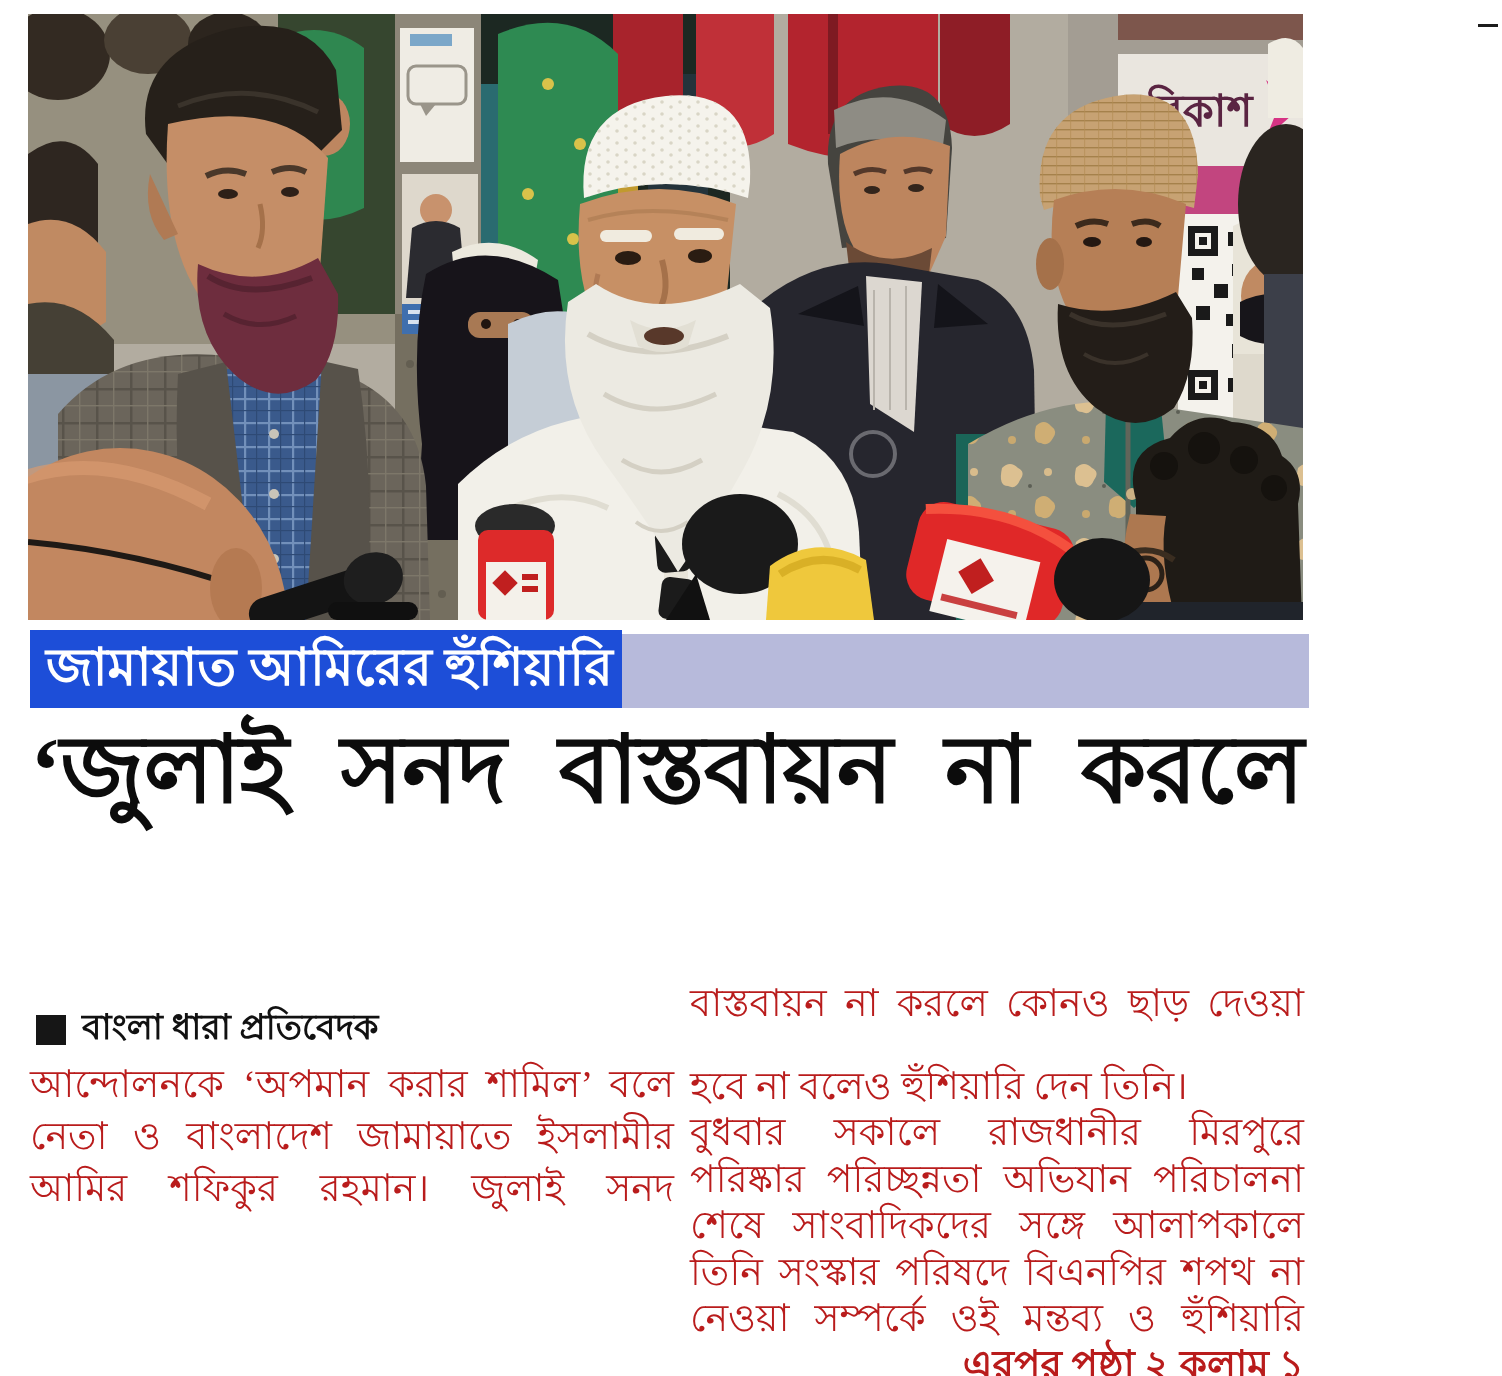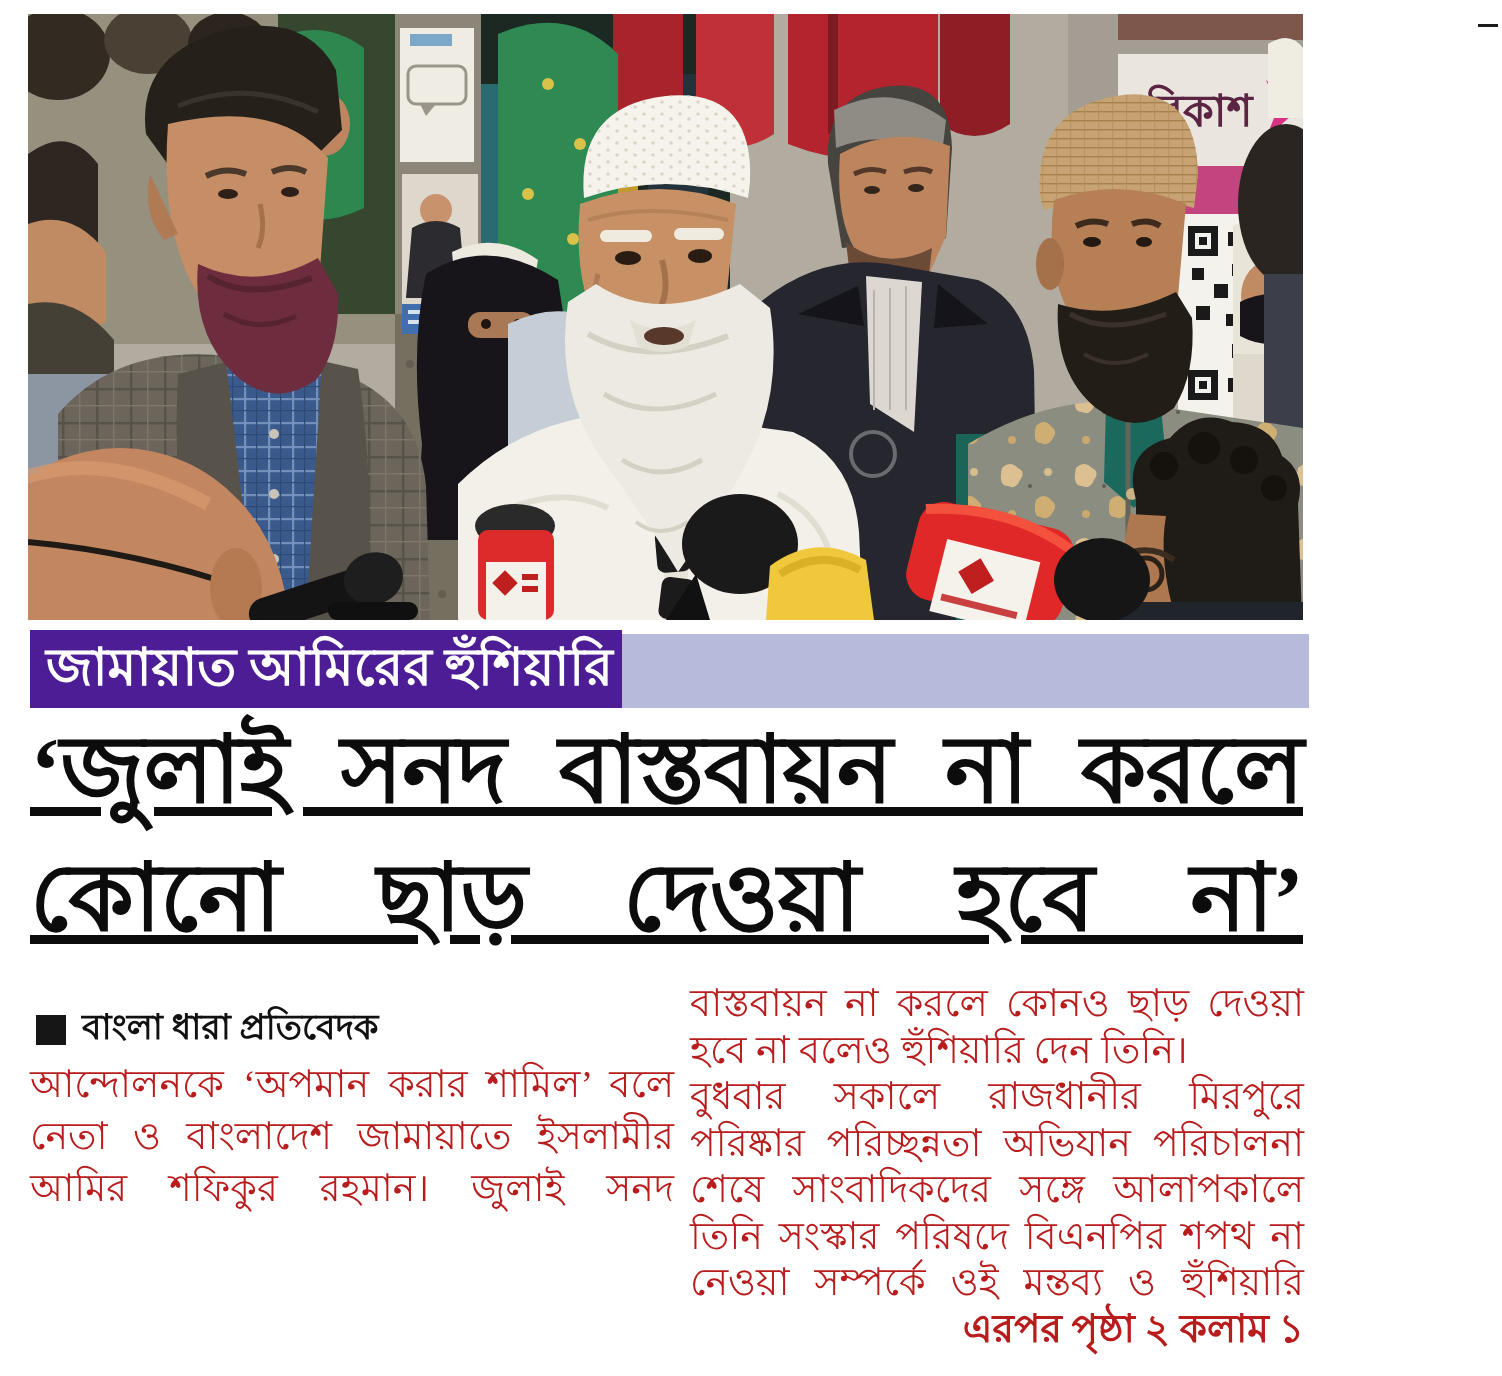--- a/index.html
+++ b/index.html
@@ -16,45 +16,45 @@
   .corner-mark{
     position:absolute;left:1478px;top:24px;width:20px;height:3px;background:#1c1c1c;
   }
   .kicker{
     position:absolute;left:30px;top:630px;width:1279px;height:78px;
   }
   .kicker-light{
     position:absolute;left:560px;top:4px;right:0;height:74px;background:#b7badb;
   }
   .kicker-dark{
-    position:absolute;left:0;top:0;width:592px;height:78px;background:#4c1d95;
+    position:absolute;left:0;top:0;width:592px;height:78px;background:#1d4ed8;
     color:#ffffff;font-weight:bold;font-size:52px;line-height:76px;
     padding-left:16px;box-sizing:border-box;white-space:nowrap;
   }
   .headline{
     position:absolute;left:30px;top:706px;width:1273px;color:#0c0c0c;
     font-weight:bold;font-size:94px;line-height:128px;letter-spacing:-1px;
   }
   .headline .hl-line{
-    text-align:justify;text-align-last:justify;white-space:nowrap;text-decoration:underline;
+    text-align:justify;text-align-last:justify;white-space:nowrap;
   }
   .byline{
     position:absolute;left:36px;top:1000px;width:600px;
     font-weight:bold;font-size:35px;color:#111;display:flex;align-items:center;gap:16px;
   }
   .byline .sq{
     width:30px;height:30px;background:#161616;flex:0 0 auto;display:inline-block;
   }
   .col{position:absolute;color:#b91c1c;}
   .col-left{left:30px;top:1058px;width:644px;font-size:38px;line-height:52px;}
   .col-right{left:690px;top:980px;width:614px;font-size:38px;line-height:46.5px;}
   .bline{
     text-align:justify;text-align-last:justify;
   }
-  .bline.flush{text-align:left;text-align-last:left;}
+  .bline.flush{text-align:left;text-align-last:left;margin-top:36px;}
   .bline.cont{
     text-align:right;text-align-last:right;font-weight:bold;font-size:39px;
   }
 </style>
 </head>
 <body>
 
 <div class="photo-wrap">
 <svg viewBox="0 0 1275 606" preserveAspectRatio="none">
   <defs>
@@ -396,21 +396,20 @@
 
 <div class="corner-mark"></div>
 
 <div class="kicker">
   <div class="kicker-light"></div>
   <div class="kicker-dark">জামায়াত আমিরের হুঁশিয়ারি</div>
 </div>
 
 <div class="headline">
   <div class="hl-line">‘জুলাই সনদ বাস্তবায়ন না করলে</div>
-  <div class="hl-line">কোনো ছাড় দেওয়া হবে না’</div>
 </div>
 
 <div class="byline">
   <span class="sq"></span>
   <span>বাংলা ধারা প্রতিবেদক</span>
 </div>
 
 <div class="col col-left">
   <div class="bline">আন্দোলনকে ‘অপমান করার শামিল’ বলে</div>
   <div class="bline">নেতা ও বাংলাদেশ জামায়াতে ইসলামীর</div>

